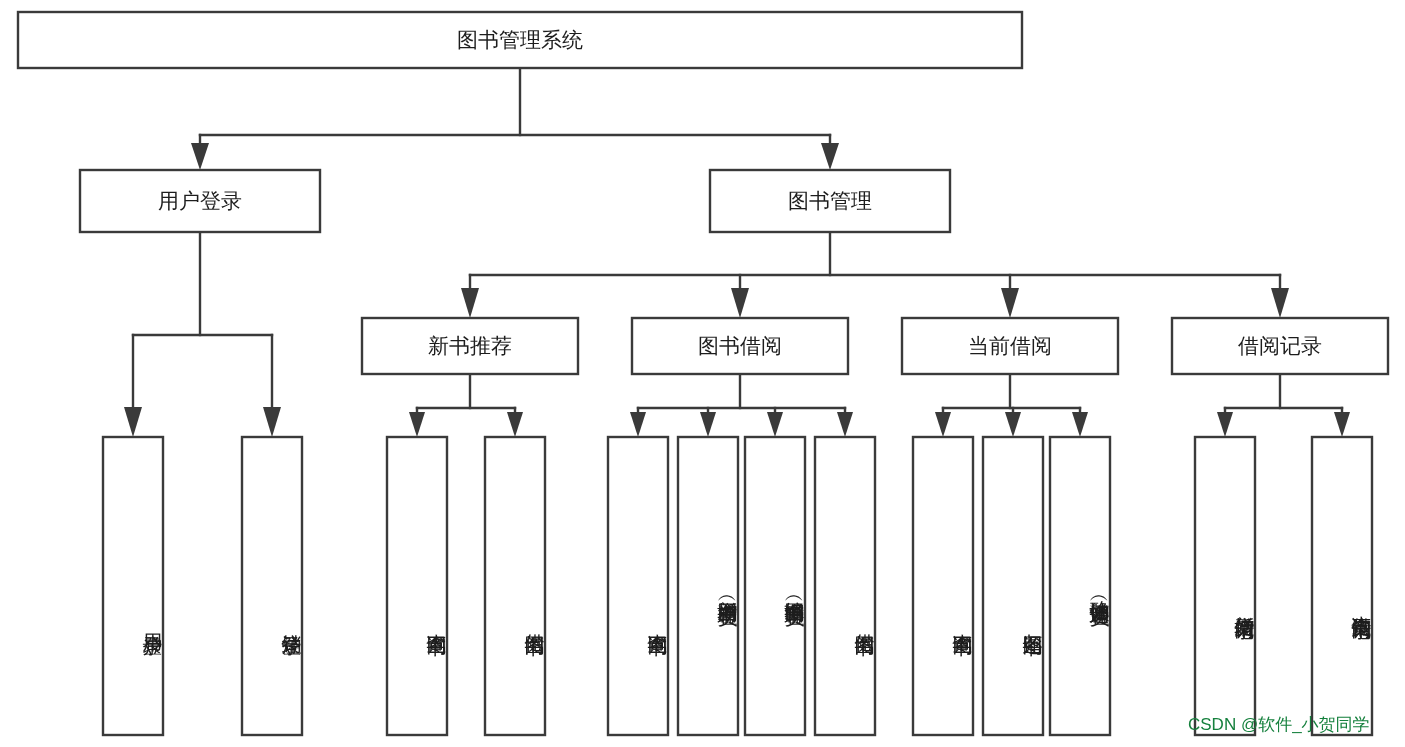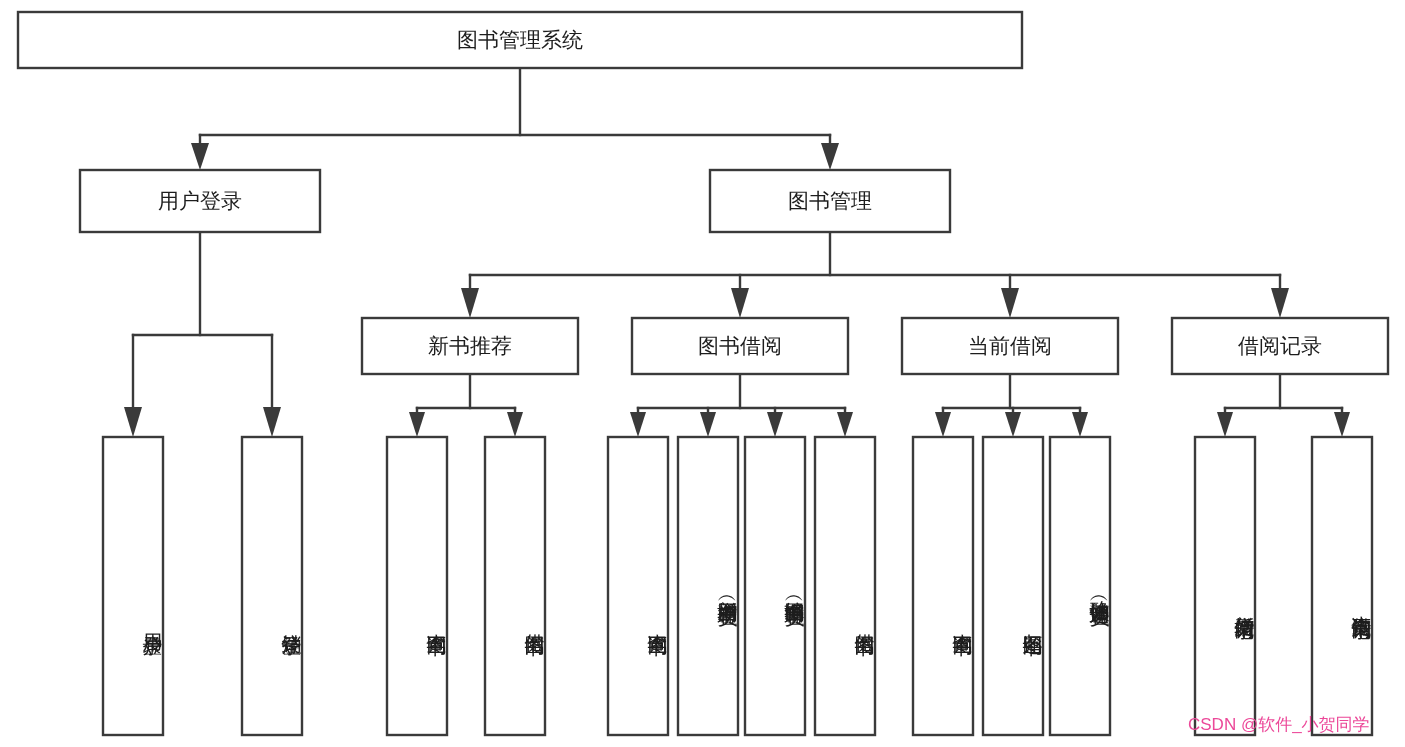--- a/index.html
+++ b/index.html
@@ -60,21 +60,21 @@
     text-align: center;
     display: flex;
     align-items: flex-start;
     justify-content: center;
     pointer-events: none;
   }
   .watermark {
     position: absolute;
     font-family: "Liberation Sans", "DejaVu Sans", sans-serif;
     font-size: 17px;
-    color: #ec4899;
+    color: #15803d;
     white-space: nowrap;
     left: 1188px;
     top: 713px;
   }
 </style>
 </head>
 <body>
 
 <div id="diagram-root">
 

